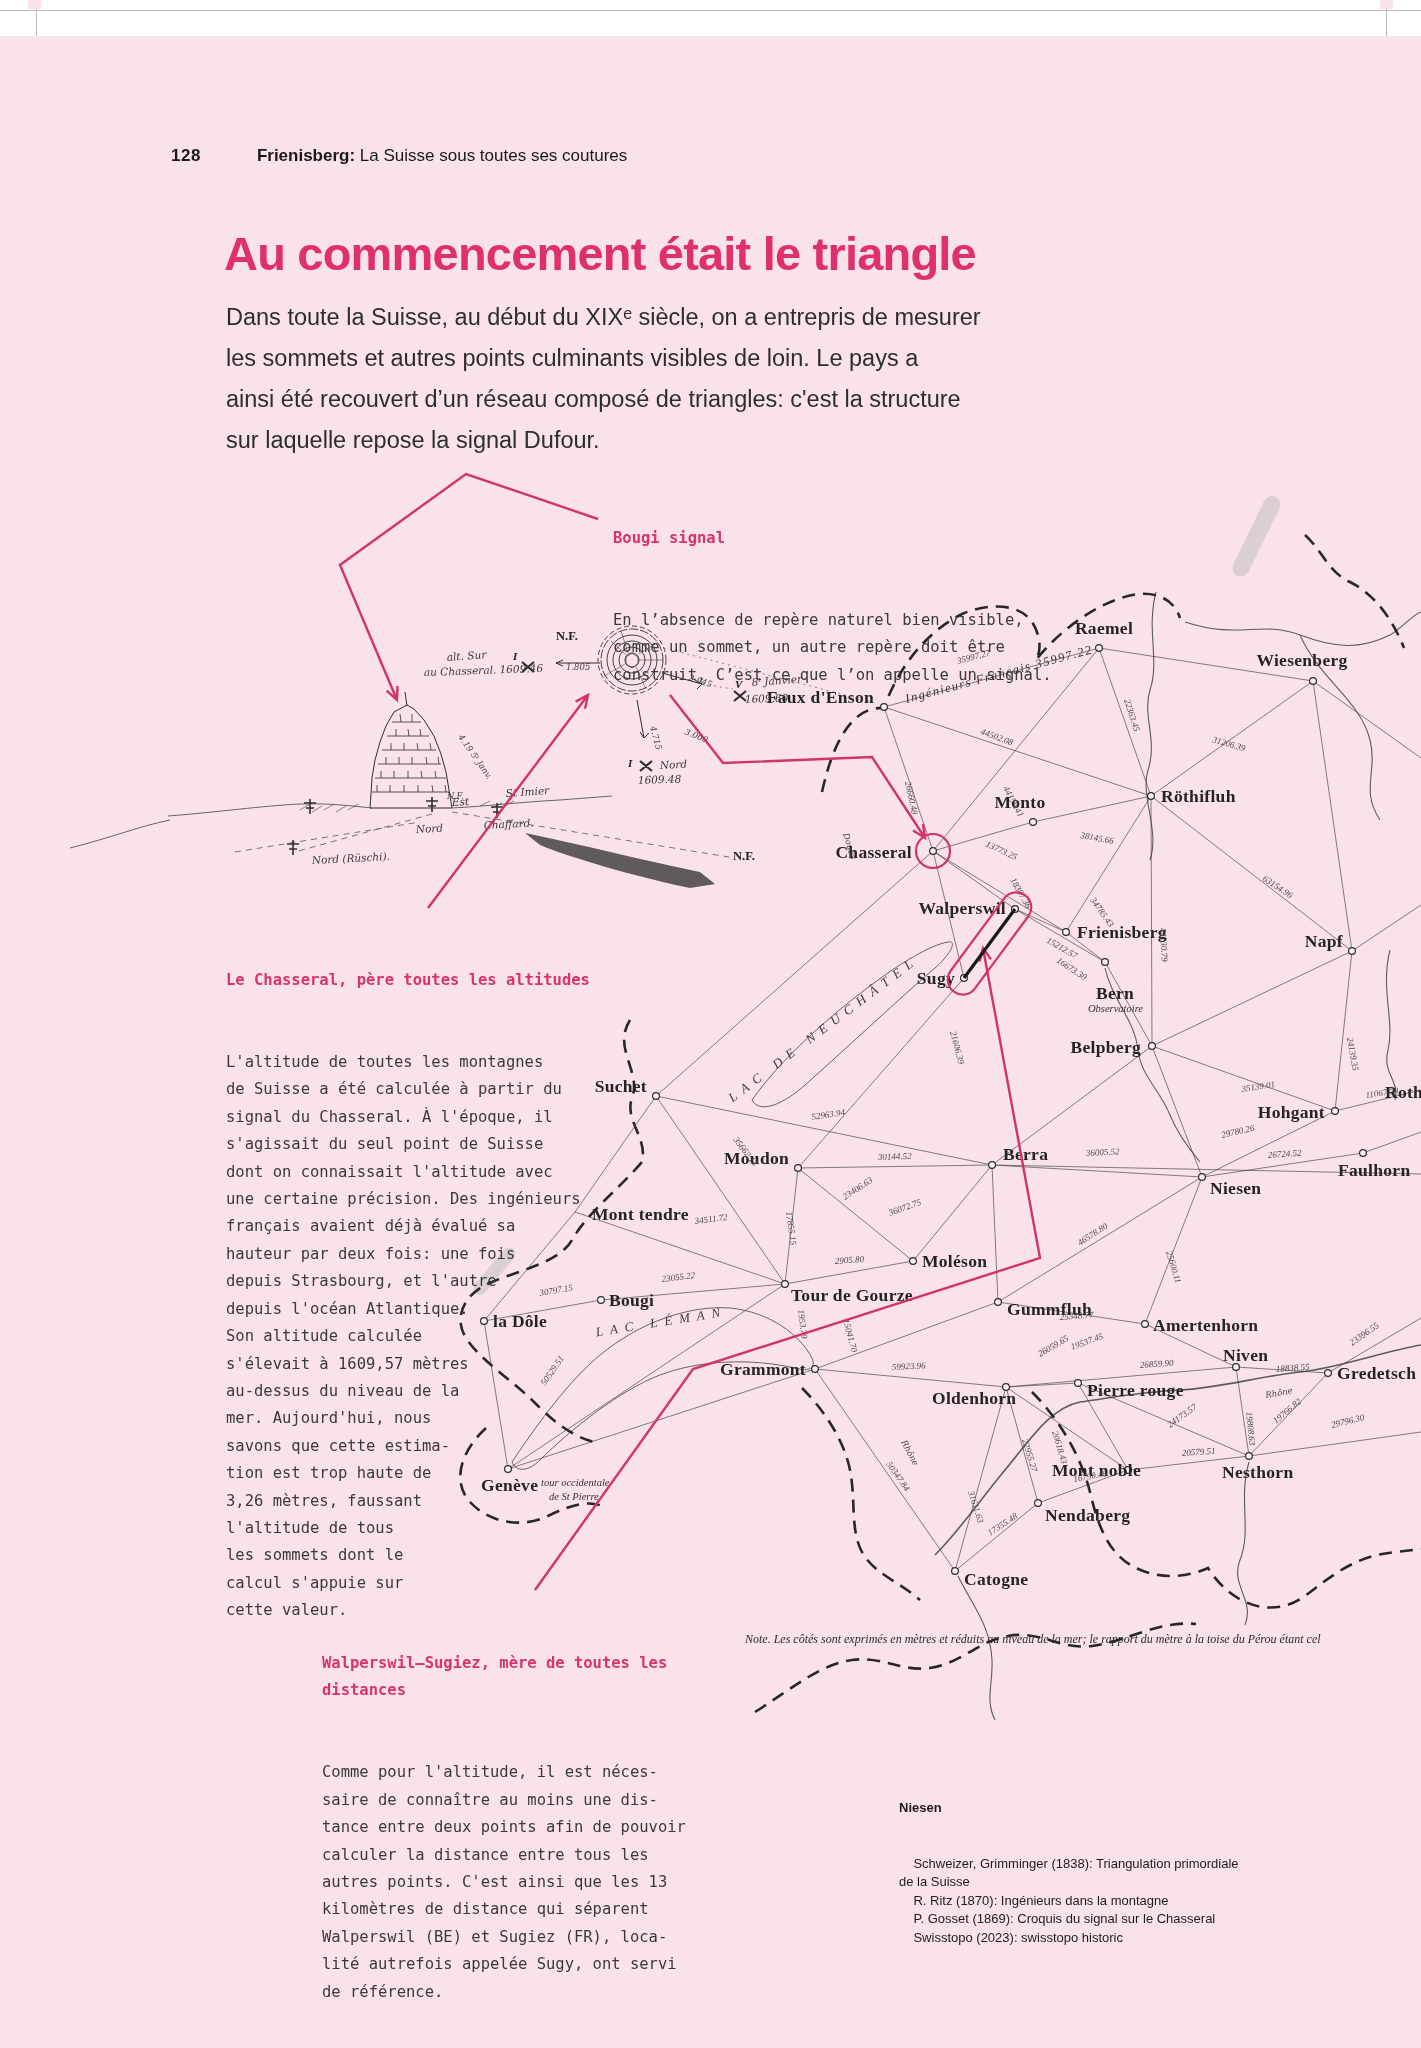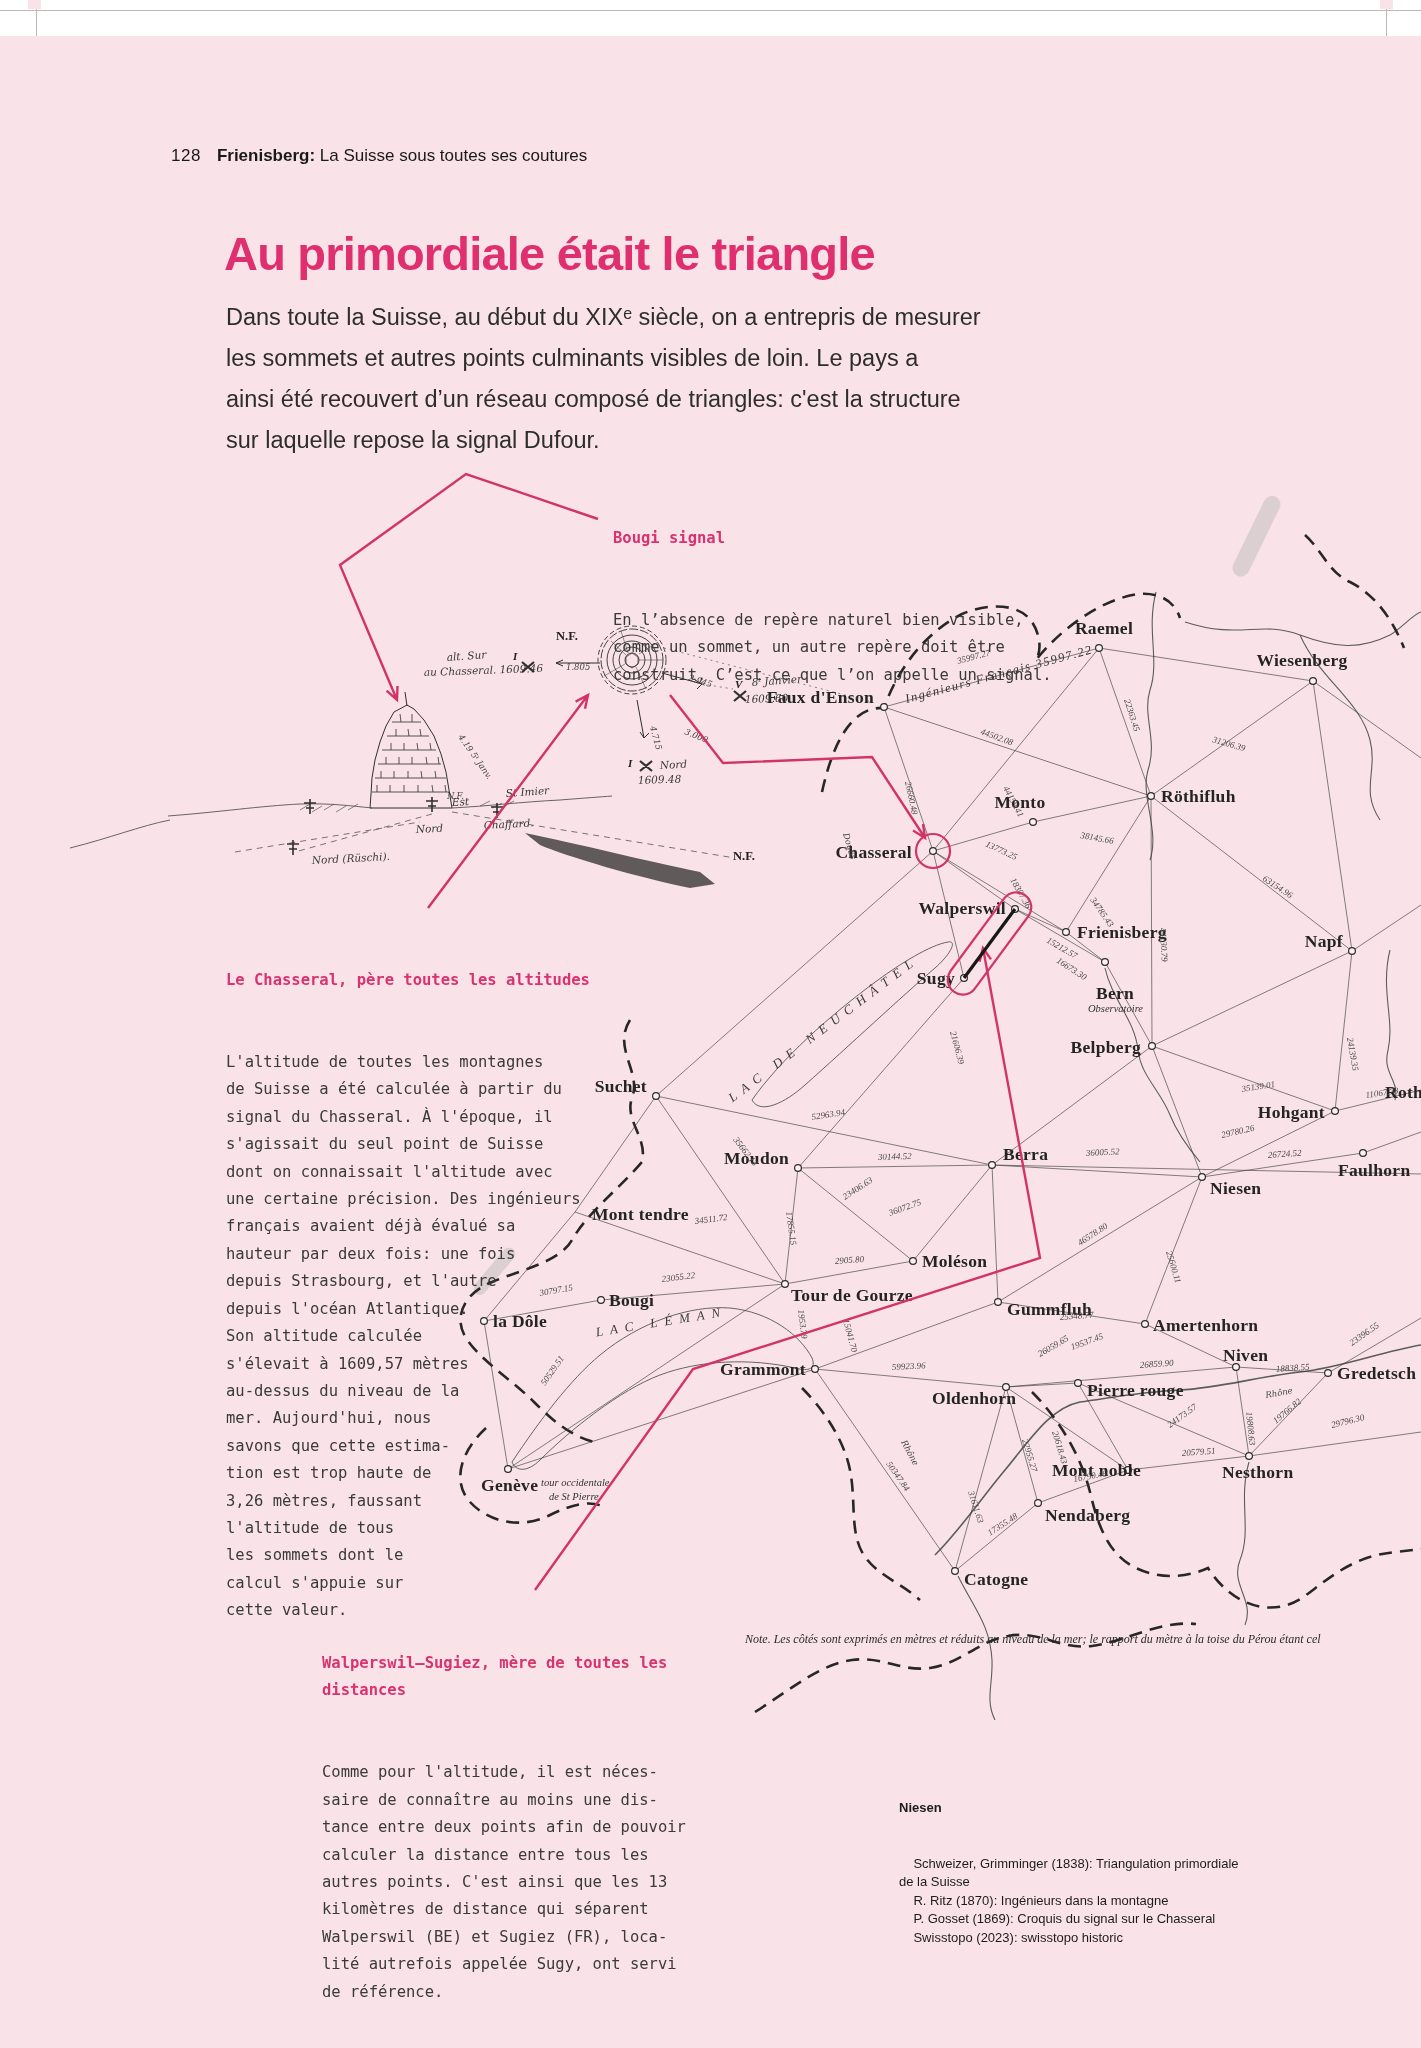--- a/index.html
+++ b/index.html
@@ -4,21 +4,21 @@
 <style>
   html,body{margin:0;padding:0}
   body{width:1421px;height:2048px;position:relative;background:#ffffff;overflow:hidden;
        font-family:"Liberation Sans","DejaVu Sans",sans-serif;}
   .page{position:absolute;left:0;right:0;top:36px;bottom:0;background:#f9e3e8}
   .crop-h{position:absolute;left:0;right:0;top:10px;height:1px;background:#bdb7b7}
   .crop-v{position:absolute;top:0;width:1px;height:36px;background:#bdb7b7}
   .crop-sq{position:absolute;top:0;height:9px;width:13px;background:#f9e3e8}
 
   .kicker{position:absolute;left:171px;top:146px;font-size:17px;color:#191919;white-space:pre}
-  .kicker .folio{font-weight:400;margin-right:16px;letter-spacing:.5px}
+  .kicker .folio{font-weight:700;margin-right:56px;letter-spacing:.5px}
   .kicker b{font-weight:700}
 
   .title{position:absolute;left:224px;top:226px;font-size:47px;font-weight:700;
          letter-spacing:-0.8px;color:#e02f6e}
 
   .intro{position:absolute;left:226px;top:297px;font-size:23.5px;line-height:41px;
          color:#2d2d2d;white-space:pre}
 
   .mono-block{position:absolute;font-family:"DejaVu Sans Mono","Liberation Mono",monospace;
               font-size:15.5px;line-height:27.4px;color:#3a3a3a;white-space:pre}
@@ -57,21 +57,21 @@
 <div class="page"></div>
 
 <div class="crop-h"></div>
 <div class="crop-v" style="left:36px"></div>
 <div class="crop-v" style="left:1386px"></div>
 <div class="crop-sq" style="left:28px"></div>
 <div class="crop-sq" style="left:1380px"></div>
 
 <div class="kicker"><span class="folio">128</span><b>Frienisberg:</b><span> La Suisse sous toutes ses coutures</span></div>
 
-<div class="title">Au primordiale était le triangle</div>
+<div class="title">Au commencement était le triangle</div>
 
 <div class="intro"><div>Dans toute la Suisse, au début du XIXᵉ siècle, on a entrepris de mesurer</div><div>les sommets et autres points culminants visibles de loin. Le pays a</div><div>ainsi été recouvert d’un réseau composé de triangles: c'est la structure</div><div>sur laquelle repose la signal Dufour.</div></div>
 
 <svg id="map-svg" width="1421" height="2048" viewBox="0 0 1421 2048">
 
   <g id="g-streaks">
     <rect class="streak" x="1248" y="492" width="17" height="88" rx="9" transform="rotate(26 1256 536)"></rect>
     <rect class="streak" x="488" y="1242" width="13" height="58" rx="7" transform="rotate(40 494 1271)"></rect>
   </g>
 

